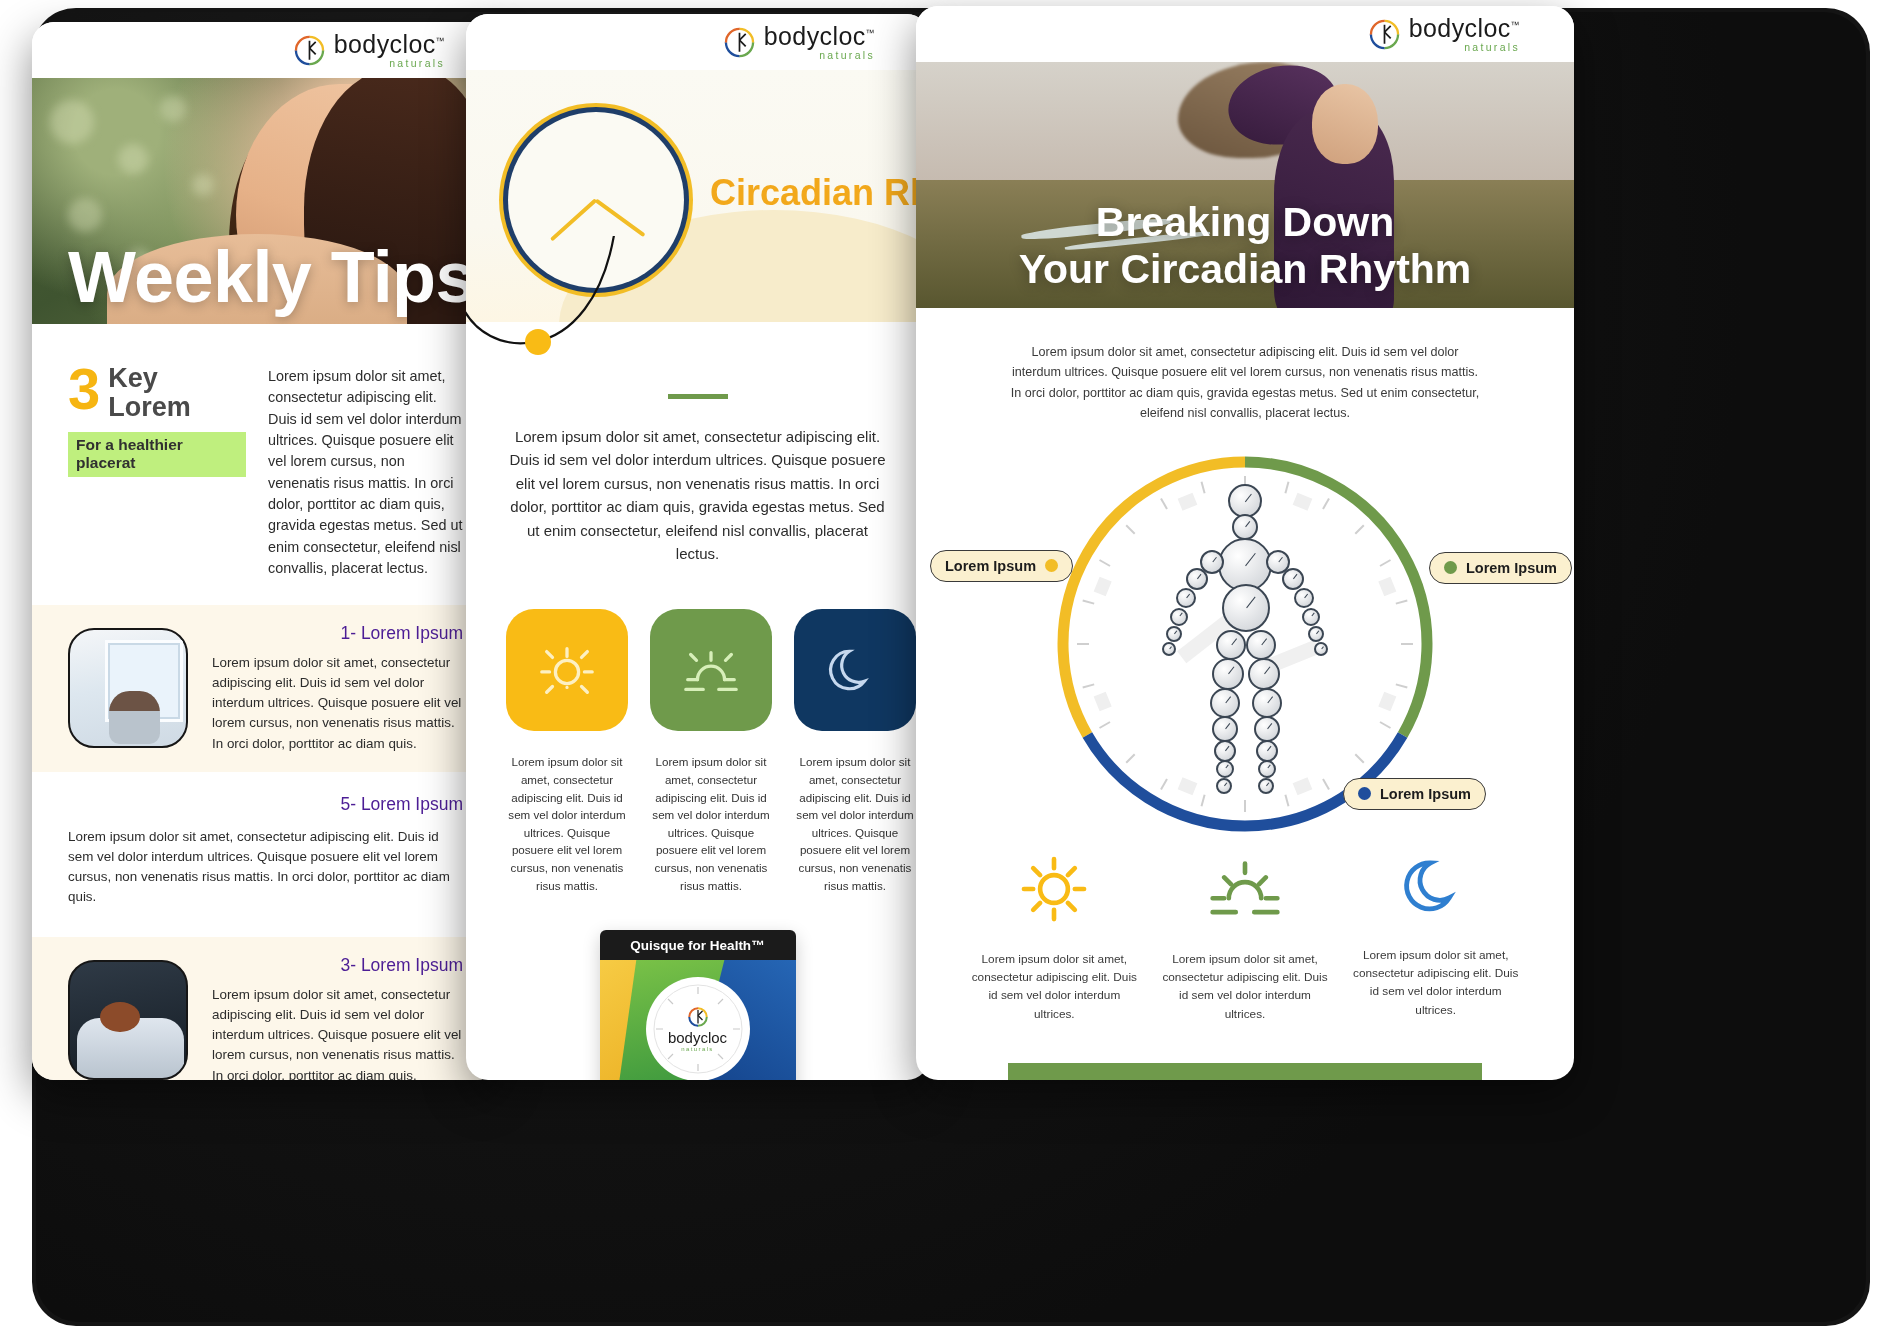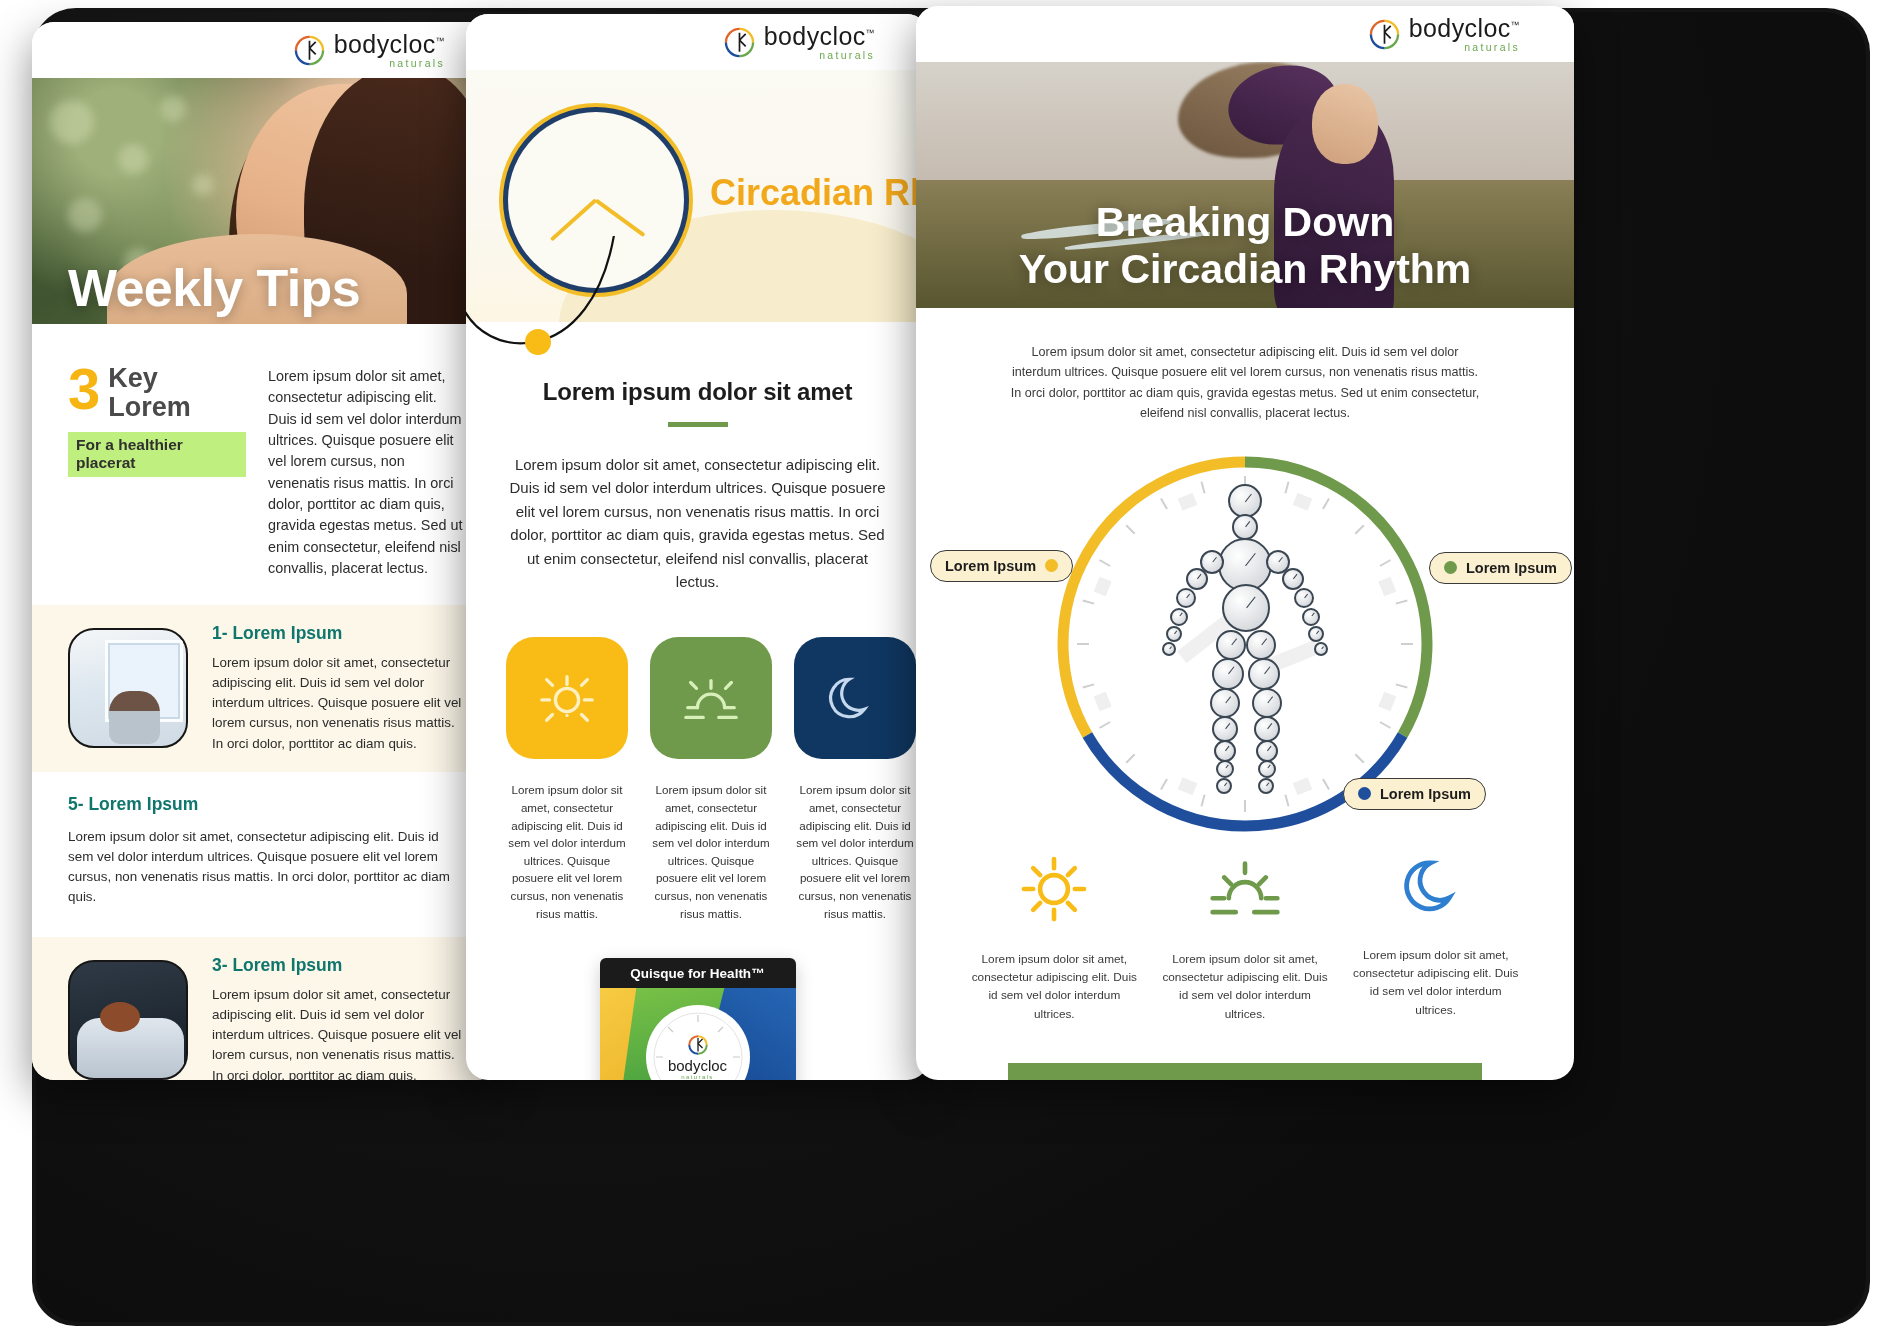--- a/index.html
+++ b/index.html
@@ -83,21 +83,21 @@
     border-radius: 60% 40% 40% 50%;
     background: linear-gradient(200deg,#5a3320,#33200f 75%);
   }
   .hero1 .shoulder {
     position: absolute; right: 92px; bottom: -30px; width: 300px; height: 120px;
     border-radius: 50% 50% 0 0;
     background: linear-gradient(180deg,#e7bd98,#d6a87f);
   }
   .hero1-title {
     position: absolute; left: 36px; bottom: 6px;
-    font-size: 52px; font-weight: 700; color: #fff;
+    font-size: 72px; font-weight: 700; color: #fff;
     letter-spacing: -.6px; white-space: nowrap;
     text-shadow: 0 2px 12px rgba(0,0,0,.28);
     text-align: right;
   }
 
   .p1-body { padding: 36px 36px 0 36px; }
   .p1-top { display: flex; gap: 22px; }
   .habits-left { width: 178px; flex: 0 0 178px; padding-top: 4px; }
   .habits-kicker { display: flex; align-items: flex-start; gap: 8px; }
   .habits-num {
@@ -143,21 +143,21 @@
     width: 92%; height: 52%; border-radius: 22px 22px 0 0;
     background: linear-gradient(180deg,#dfe6ee,#b9c4cf);
   }
   .thumb.sleep::after {
     content:""; position:absolute; left: 26%; top: 34%;
     width: 34%; height: 26%; border-radius: 50%;
     background: #8c4b2a;
   }
   .item-text { flex: 1; }
   .item-title {
-    font-size: 17.5px; font-weight: 700; color: #0f766e; margin-bottom: 9px;
+    font-size: 17.5px; font-weight: 400; color: #4c1d95; margin-bottom: 9px; text-align: right;
   }
   .item-body { font-size: 13.4px; line-height: 1.5; color: #2c2c2c; }
   .item-block { padding: 22px 0 4px 0; }
   .item-block .item-title { margin-bottom: 12px; }
   .cta {
     display: block; width: 100%; text-align: center;
     background: #6f9a4b; color: #fff;
     font-size: 21px; font-weight: 400;
     padding: 17px 0 18px 0; border: none; cursor: pointer;
   }
@@ -450,21 +450,20 @@
       <div class="hero2-head">
         <div class="h2-line2">Circadian Rhythm</div>
       </div>
     </div>
     <svg class="swoosh" viewBox="0 0 463 130">
       <path d="M150 -14 C 140 64, 104 100, 68 106 C 36 112, 8 96, -4 70" fill="none" stroke="#111" stroke-width="2.2"></path>
       <circle cx="72" cy="106" r="13" fill="#f9bb15"></circle>
     </svg>
 
     <div class="p2-body">
-      <div class="p2-h">Lorem ipsum dolor sit amet</div>
       <div class="p2-rule"></div>
       <div class="p2-para">Lorem ipsum dolor sit amet, consectetur adipiscing elit. Duis id sem vel dolor interdum ultrices. Quisque posuere elit vel lorem cursus, non venenatis risus mattis. In orci dolor, porttitor ac diam quis, gravida egestas metus. Sed ut enim consectetur, eleifend nisl convallis, placerat lectus.</div>
 
       <div class="icon-row">
         <div class="icon-col">
           <div class="icon-tile tile-yellow">
             <svg width="62" height="62" viewBox="0 0 64 64" fill="none" stroke="#fdf0c2" stroke-width="3.4" stroke-linecap="round">
               <circle cx="32" cy="34" r="12"></circle>
               <path d="M32 10v8M14 34H6M58 34h-8M17 19l-6-6M47 19l6-6M32 50v0"></path>
               <path d="M17 49l-6 6M47 49l6 6"></path>

